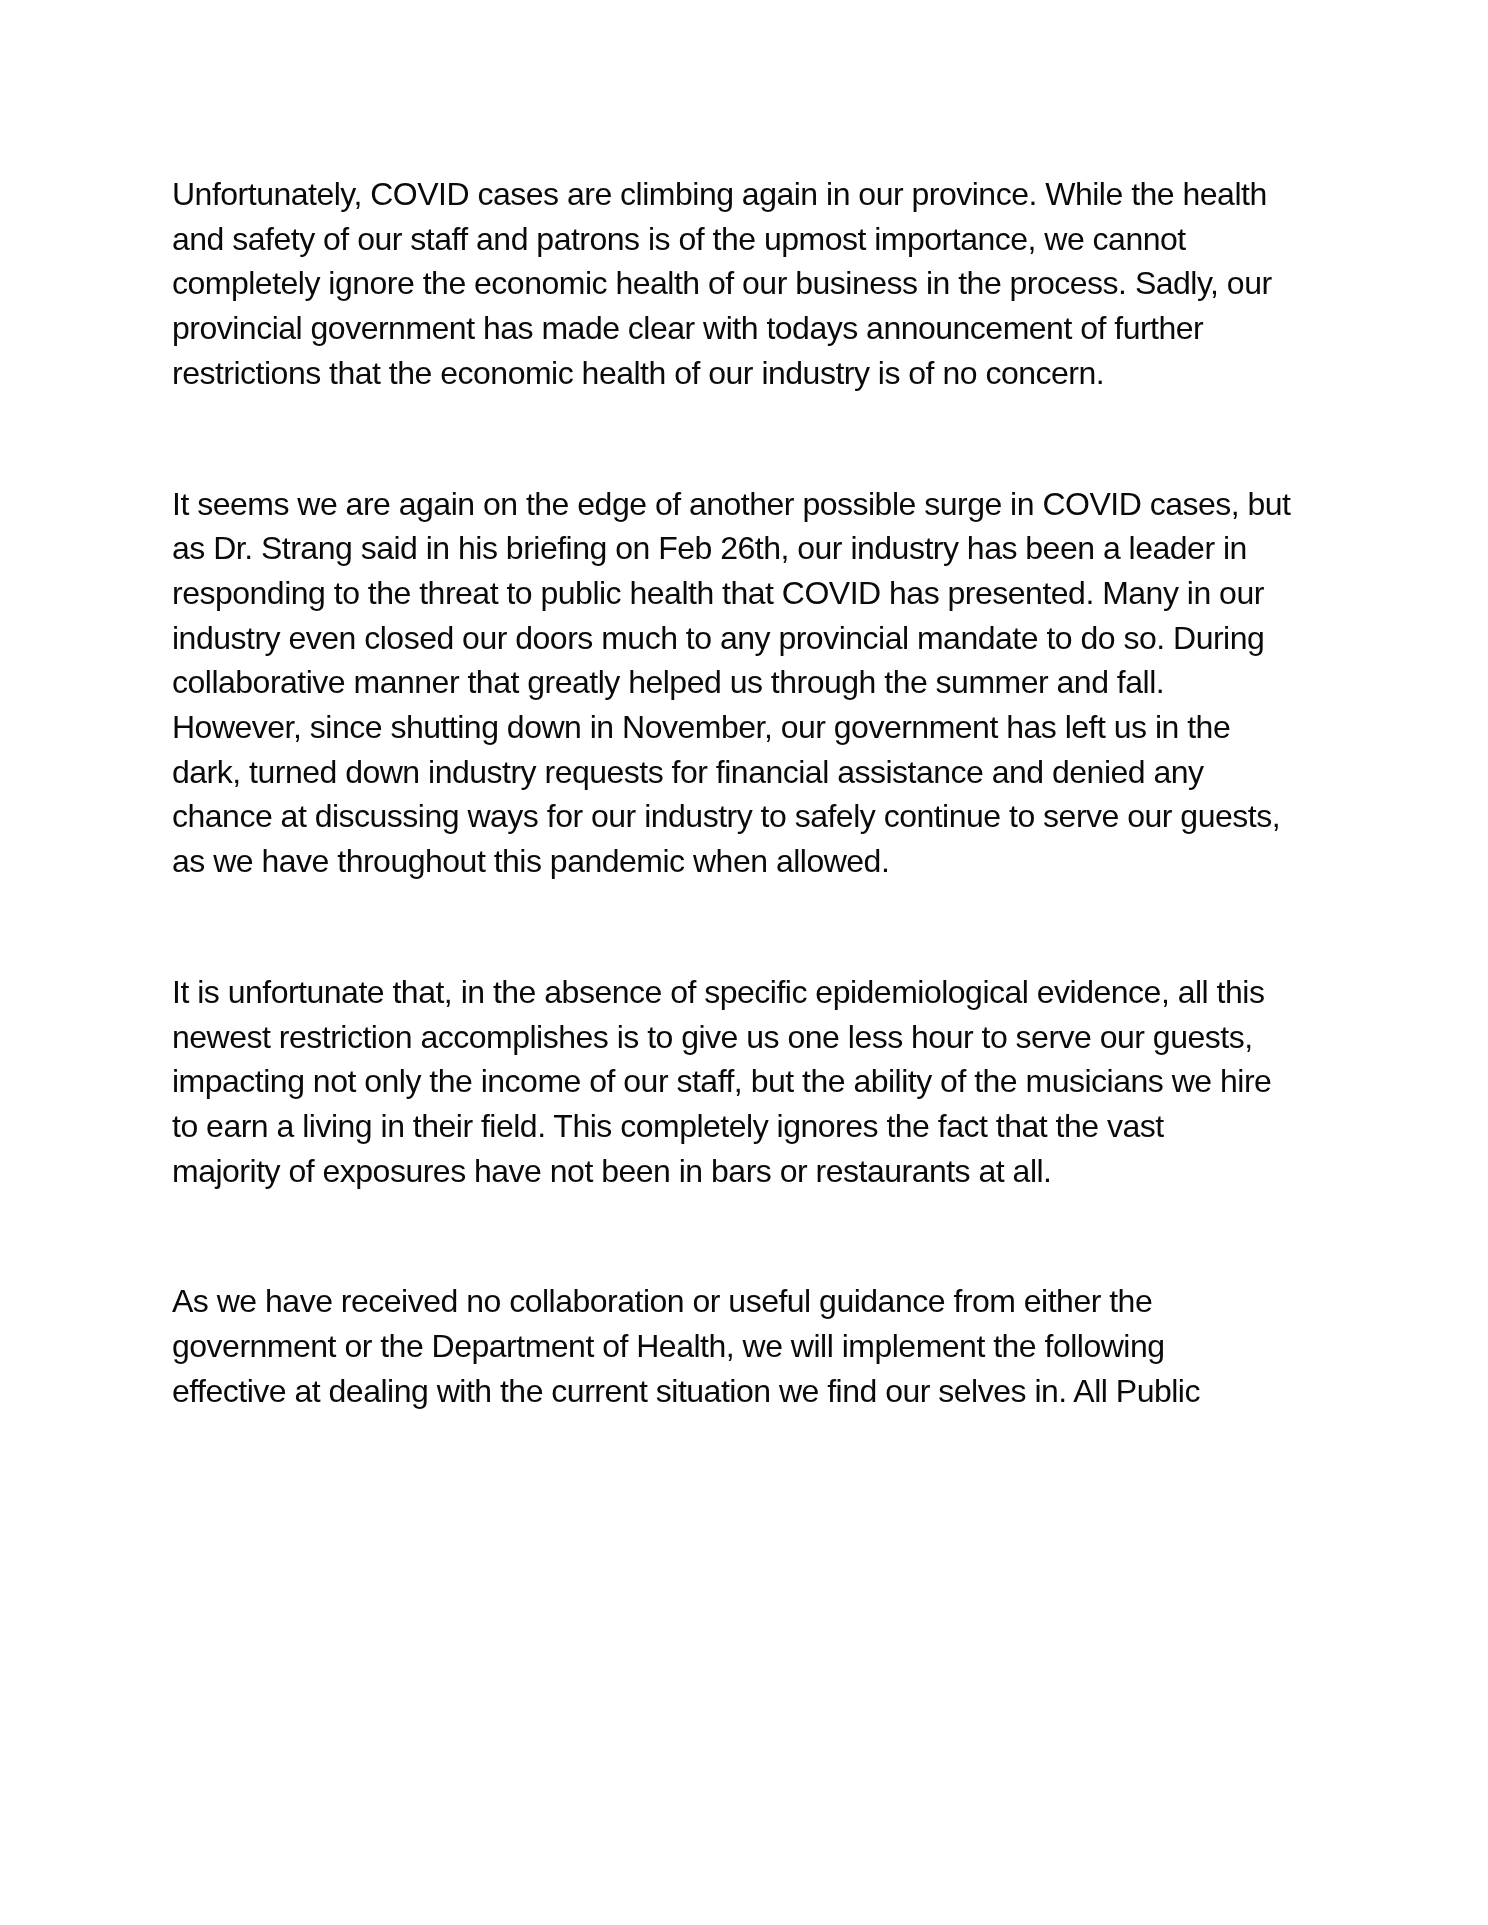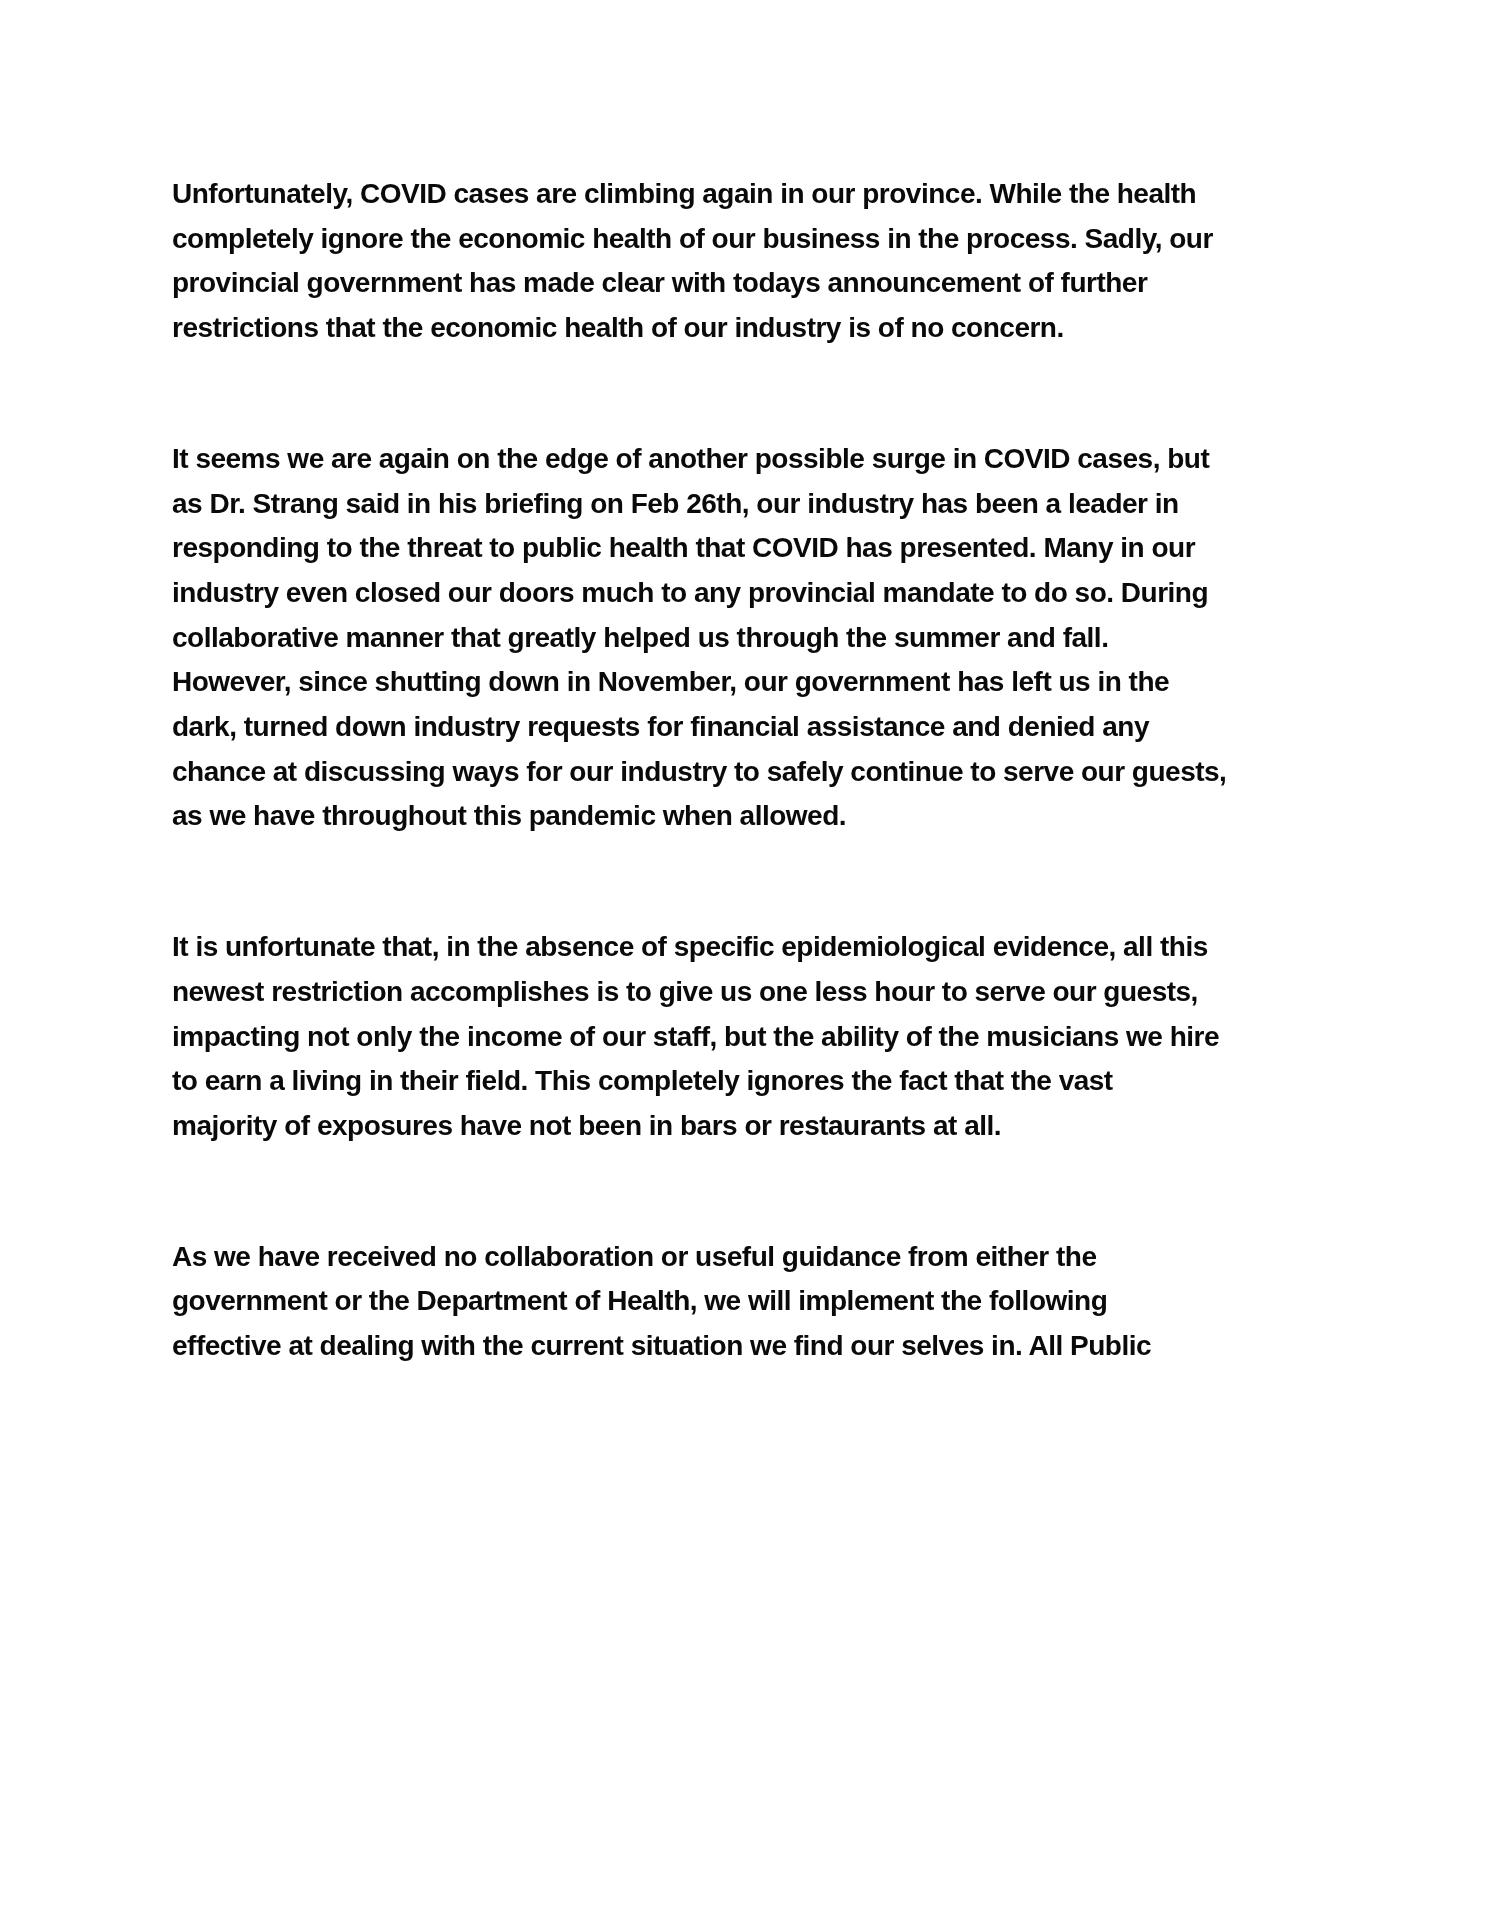--- a/index.html
+++ b/index.html
@@ -14,42 +14,43 @@
   }
   .page {
     box-sizing: border-box;
     width: 1488px;
     height: 1925px;
     background: #ffffff;
     padding: 172px 130px 0 172px;
   }
   .doc-text {
     font-family: "Liberation Sans", sans-serif;
-    font-size: 28px;
+    font-size: 32px;
     line-height: 44.7px;
     letter-spacing: -0.5px;
     color: #0a0a0a;
-    font-weight: 700;
+    font-weight: 400;
   }
   p.para {
     margin: 0 0 86px 0;
     padding: 0;
   }
   .line {
     display: block;
     white-space: pre;
   }
 </style>
 </head>
 <body style="background: rgb(255, 255, 255);">
 
 <main class="page">
   <div class="doc-text" id="doc-text" style="color: rgb(10, 10, 10);">
       <p class="para">
         <span class="line">Unfortunately, COVID cases are climbing again in our province. While the health</span>
+        <span class="line">and safety of our staff and patrons is of the upmost importance, we cannot</span>
         <span class="line">completely ignore the economic health of our business in the process. Sadly, our</span>
         <span class="line">provincial government has made clear with todays announcement of further</span>
         <span class="line">restrictions that the economic health of our industry is of no concern.</span>
       </p>
       <p class="para">
         <span class="line">It seems we are again on the edge of another possible surge in COVID cases, but</span>
         <span class="line">as Dr. Strang said in his briefing on Feb 26th, our industry has been a leader in</span>
         <span class="line">responding to the threat to public health that COVID has presented. Many in our</span>
         <span class="line">industry even closed our doors much to any provincial mandate to do so. During</span>
         <span class="line">collaborative manner that greatly helped us through the summer and fall.</span>

